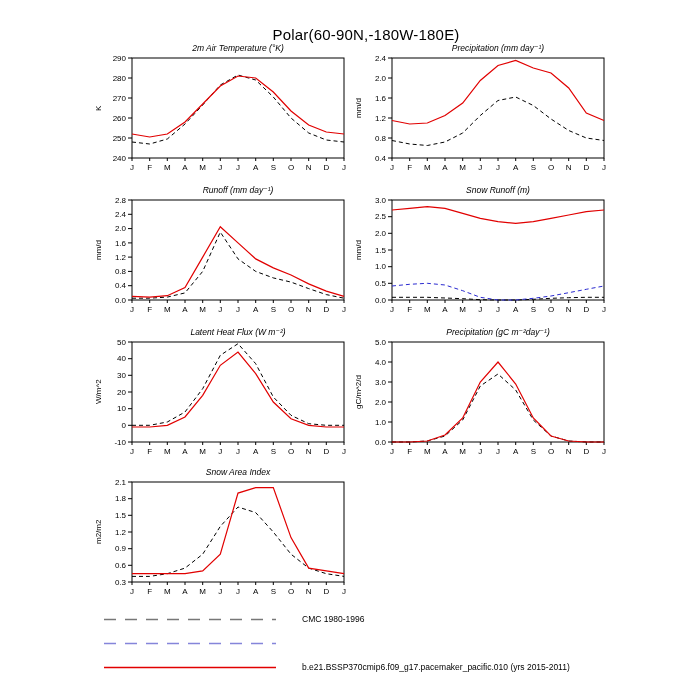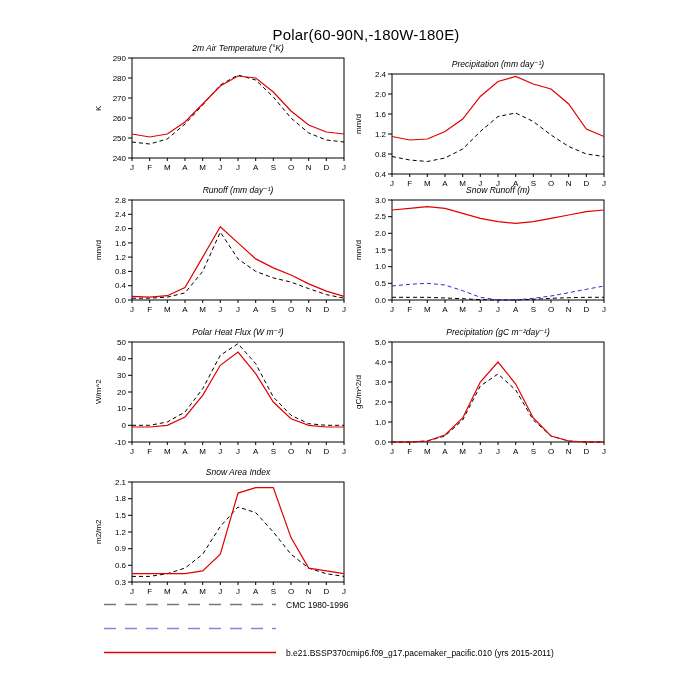--- a/index.html
+++ b/index.html
@@ -6,21 +6,21 @@
   body{width:700px;height:700px;position:relative;font-family:"Liberation Sans","DejaVu Sans",sans-serif;color:#000;}
   #page{position:absolute;left:0;top:0;width:700px;height:700px;background:#fff;}
   #main-title{position:absolute;top:10px;left:0;width:700px;text-align:center;font-size:15px;font-weight:normal;margin:16px;letter-spacing:0.2px;}
   .panel{position:absolute;margin:0;width:260px;height:132px;}
   .ptitle{font-size:8.5px;text-align:center;margin-left:40px;width:212px;height:12px;line-height:12px;white-space:nowrap;font-style:italic;}
   .plot{display:block;}
   svg text{font-family:"Liberation Sans","DejaVu Sans",sans-serif;fill:#000;}
   .ylab{position:absolute;left:1px;top:16px;height:100px;width:11px;display:flex;align-items:center;justify-content:center;
         writing-mode:vertical-rl;transform:rotate(180deg);font-size:8px;white-space:nowrap;}
   #legend{position:absolute;left:102px;top:600px;}
-  .lrow{display:flex;align-items:flex-start;height:24px;}
+  .lrow{display:flex;align-items:flex-end;height:24px;gap:16px;}
   .llabel{font-size:8.5px;margin-left:8px;white-space:nowrap;}
 </style>
 </head>
 <body>
 
 <div id="page">
 
   <h1 id="main-title">Polar(60-90N,-180W-180E)</h1>
 
   <figure class="panel" style="left:92px;top:42px">
@@ -64,21 +64,21 @@
         <text x="216.7" y="116" text-anchor="middle" font-size="8">N</text>
         <line x1="234.3" y1="104" x2="234.3" y2="107" stroke="#000" stroke-width="1"></line>
         <text x="234.3" y="116" text-anchor="middle" font-size="8">D</text>
         <line x1="252.0" y1="104" x2="252.0" y2="107" stroke="#000" stroke-width="1"></line>
         <text x="252.0" y="116" text-anchor="middle" font-size="8">J</text>
         <polyline points="40.0,88.0 57.7,90.0 75.3,85.0 93.0,70.0 110.7,51.0 128.3,31.0 146.0,21.0 163.7,26.0 181.3,43.0 199.0,64.0 216.7,79.0 234.3,86.0 252.0,88.0" fill="none" stroke="#000000" stroke-width="1" stroke-dasharray="4 3"></polyline>
         <polyline points="40.0,80.0 57.7,83.0 75.3,80.0 93.0,68.0 110.7,50.0 128.3,32.0 146.0,22.0 163.7,24.0 181.3,38.0 199.0,57.0 216.7,71.0 234.3,78.0 252.0,80.0" fill="none" stroke="#e10000" stroke-width="1.2"></polyline>
       </svg>
   </figure>
 
-  <figure class="panel" style="left:352px;top:58px">
+  <figure class="panel" style="left:352px;top:42px">
     <figcaption class="ptitle">Precipitation (mm day⁻¹)</figcaption>
     <div class="ylab">mm/d</div>
     <svg class="plot" width="258" height="118">
         <rect x="40" y="4" width="212" height="100" fill="none" stroke="#000" stroke-width="1"></rect>
         <line x1="36" y1="104.0" x2="40" y2="104.0" stroke="#000" stroke-width="1"></line>
         <text x="34" y="106.6" text-anchor="end" font-size="8">0.4</text>
         <line x1="36" y1="84.0" x2="40" y2="84.0" stroke="#000" stroke-width="1"></line>
         <text x="34" y="86.6" text-anchor="end" font-size="8">0.8</text>
         <line x1="36" y1="64.0" x2="40" y2="64.0" stroke="#000" stroke-width="1"></line>
         <text x="34" y="66.6" text-anchor="end" font-size="8">1.2</text>
@@ -216,21 +216,21 @@
         <text x="234.3" y="116" text-anchor="middle" font-size="8">D</text>
         <line x1="252.0" y1="104" x2="252.0" y2="107" stroke="#000" stroke-width="1"></line>
         <text x="252.0" y="116" text-anchor="middle" font-size="8">J</text>
         <polyline points="40.0,101.3 57.7,101.3 75.3,101.3 93.0,102.0 110.7,102.7 128.3,103.7 146.0,104.0 163.7,104.0 181.3,103.3 199.0,102.3 216.7,101.7 234.3,101.3 252.0,101.3" fill="none" stroke="#000000" stroke-width="1" stroke-dasharray="4 3"></polyline>
         <polyline points="40.0,90.0 57.7,88.3 75.3,87.3 93.0,89.0 110.7,94.7 128.3,101.3 146.0,104.0 163.7,104.0 181.3,102.3 199.0,100.0 216.7,96.7 234.3,93.3 252.0,90.0" fill="none" stroke="#2a2ad0" stroke-width="1" stroke-dasharray="4 3"></polyline>
         <polyline points="40.0,14.0 57.7,12.3 75.3,10.7 93.0,12.3 110.7,17.3 128.3,22.3 146.0,25.7 163.7,27.3 181.3,25.7 199.0,22.3 216.7,19.0 234.3,15.7 252.0,14.0" fill="none" stroke="#e10000" stroke-width="1.2"></polyline>
       </svg>
   </figure>
 
   <figure class="panel" style="left:92px;top:326px">
-    <figcaption class="ptitle">Polar Heat Flux (W m⁻²)</figcaption>
+    <figcaption class="ptitle">Latent Heat Flux (W m⁻²)</figcaption>
     <div class="ylab">W/m^2</div>
     <svg class="plot" width="258" height="118">
         <rect x="40" y="4" width="212" height="100" fill="none" stroke="#000" stroke-width="1"></rect>
         <line x1="36" y1="104.0" x2="40" y2="104.0" stroke="#000" stroke-width="1"></line>
         <text x="34" y="106.6" text-anchor="end" font-size="8">-10</text>
         <line x1="36" y1="87.3" x2="40" y2="87.3" stroke="#000" stroke-width="1"></line>
         <text x="34" y="89.9" text-anchor="end" font-size="8">0</text>
         <line x1="36" y1="70.7" x2="40" y2="70.7" stroke="#000" stroke-width="1"></line>
         <text x="34" y="73.3" text-anchor="end" font-size="8">10</text>
         <line x1="36" y1="54.0" x2="40" y2="54.0" stroke="#000" stroke-width="1"></line>

